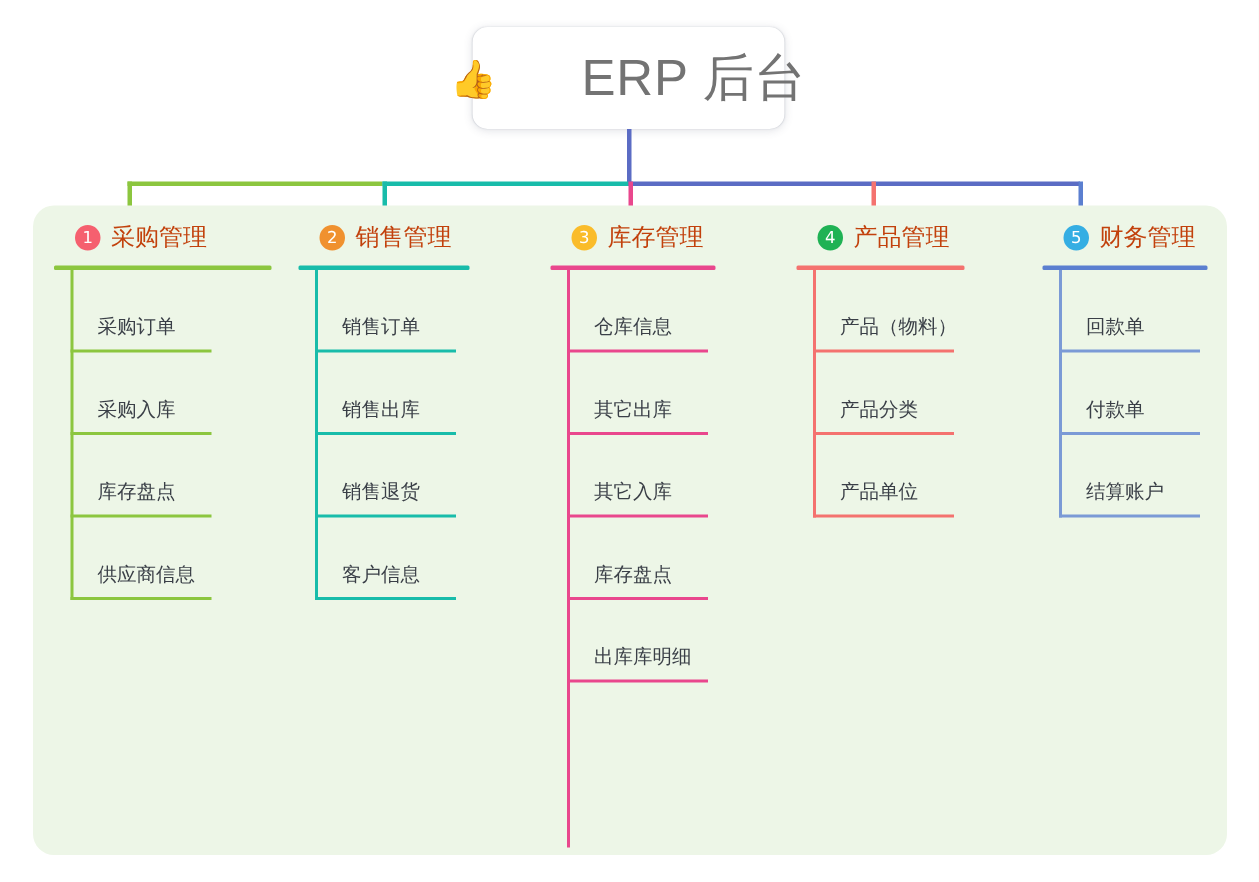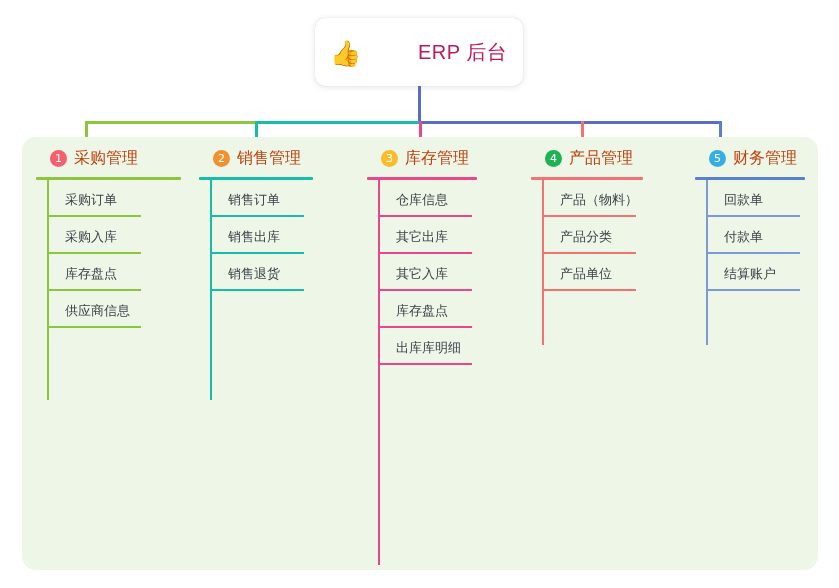--- a/index.html
+++ b/index.html
@@ -35,22 +35,22 @@
     gap: 9px;
     box-sizing: border-box;
   }
   .root-emoji {
     font-size: 25px;
     line-height: 1;
     display: inline-block;
     transform: translateY(1px);
   }
   .root-title {
-    font-size: 20px;
-    color: #be185d;
+    font-size: 34px;
+    color: #737373;
     letter-spacing: 0.5px;
     white-space: nowrap;
     margin-left: 47px;
   }
 
   
   .line {
     position: absolute;
   }
   .v-line { width: 3px; }
@@ -106,21 +106,21 @@
     padding-top: 0;
   }
   .spine {
     position: absolute;
     left: 11px;
     top: 0;
     width: 2px;
   }
   .child {
     position: relative;
-    height: 37px;
+    height: 55px;
     box-sizing: border-box;
   }
   .child-label {
     position: absolute;
     left: 29px;
     bottom: 8px;
     font-size: 13px;
     color: #3a3f47;
     white-space: nowrap;
   }
@@ -196,20 +196,24 @@
             <div class="child-rule" style="background: rgb(24, 188, 170);"></div>
           </div>
           <div class="child">
             <span class="child-label">销售出库</span>
             <div class="child-rule" style="background: rgb(24, 188, 170);"></div>
           </div>
           <div class="child">
             <span class="child-label">销售退货</span>
             <div class="child-rule" style="background: rgb(24, 188, 170);"></div>
           </div>
+          <div class="child">
+            <span class="child-label">客户信息</span>
+            <div class="child-rule" style="background: rgb(24, 188, 170);"></div>
+          </div>
         </div>
       </div>
       <div class="branch" style="left: 367px; width: 110px;">
         <div class="branch-header">
           <span class="badge" style="background: rgb(250, 188, 42);">3</span>
           <span class="branch-title">库存管理</span>
         </div>
         <div class="branch-rule" style="background: rgb(233, 71, 141);"></div>
         <div class="children">
           <div class="spine" style="background: rgb(233, 71, 141); height: 385px;"></div>

